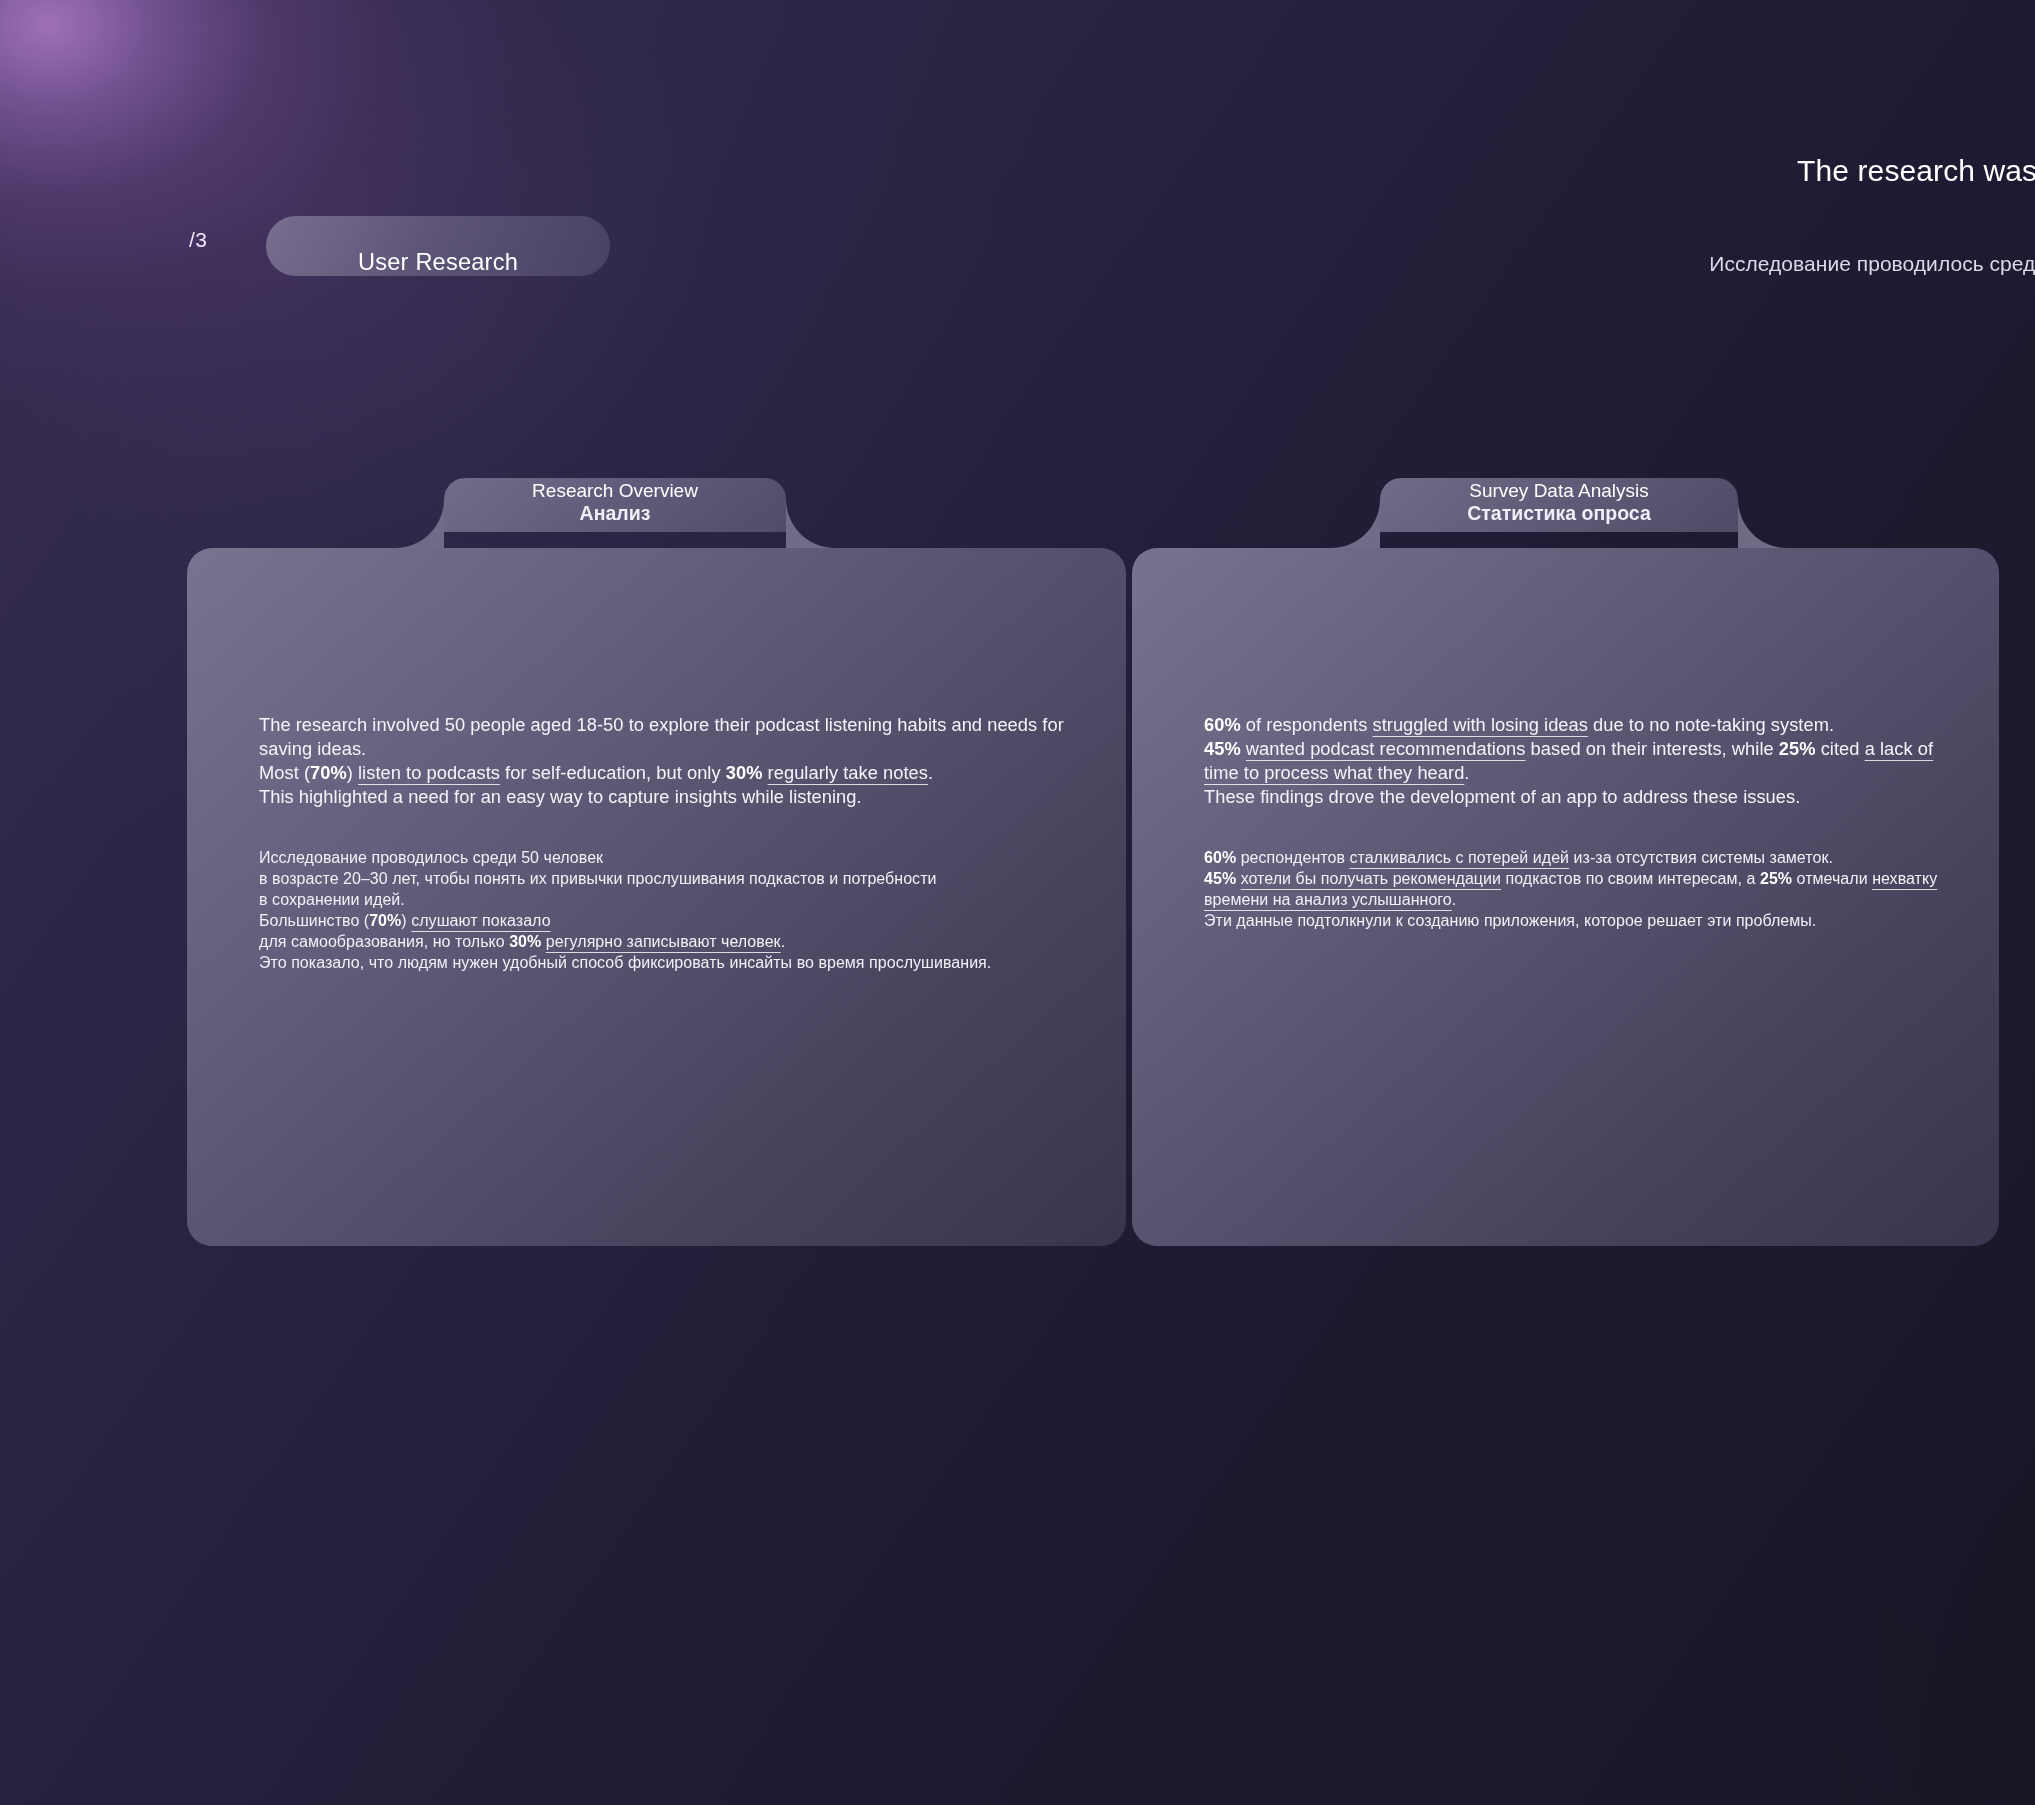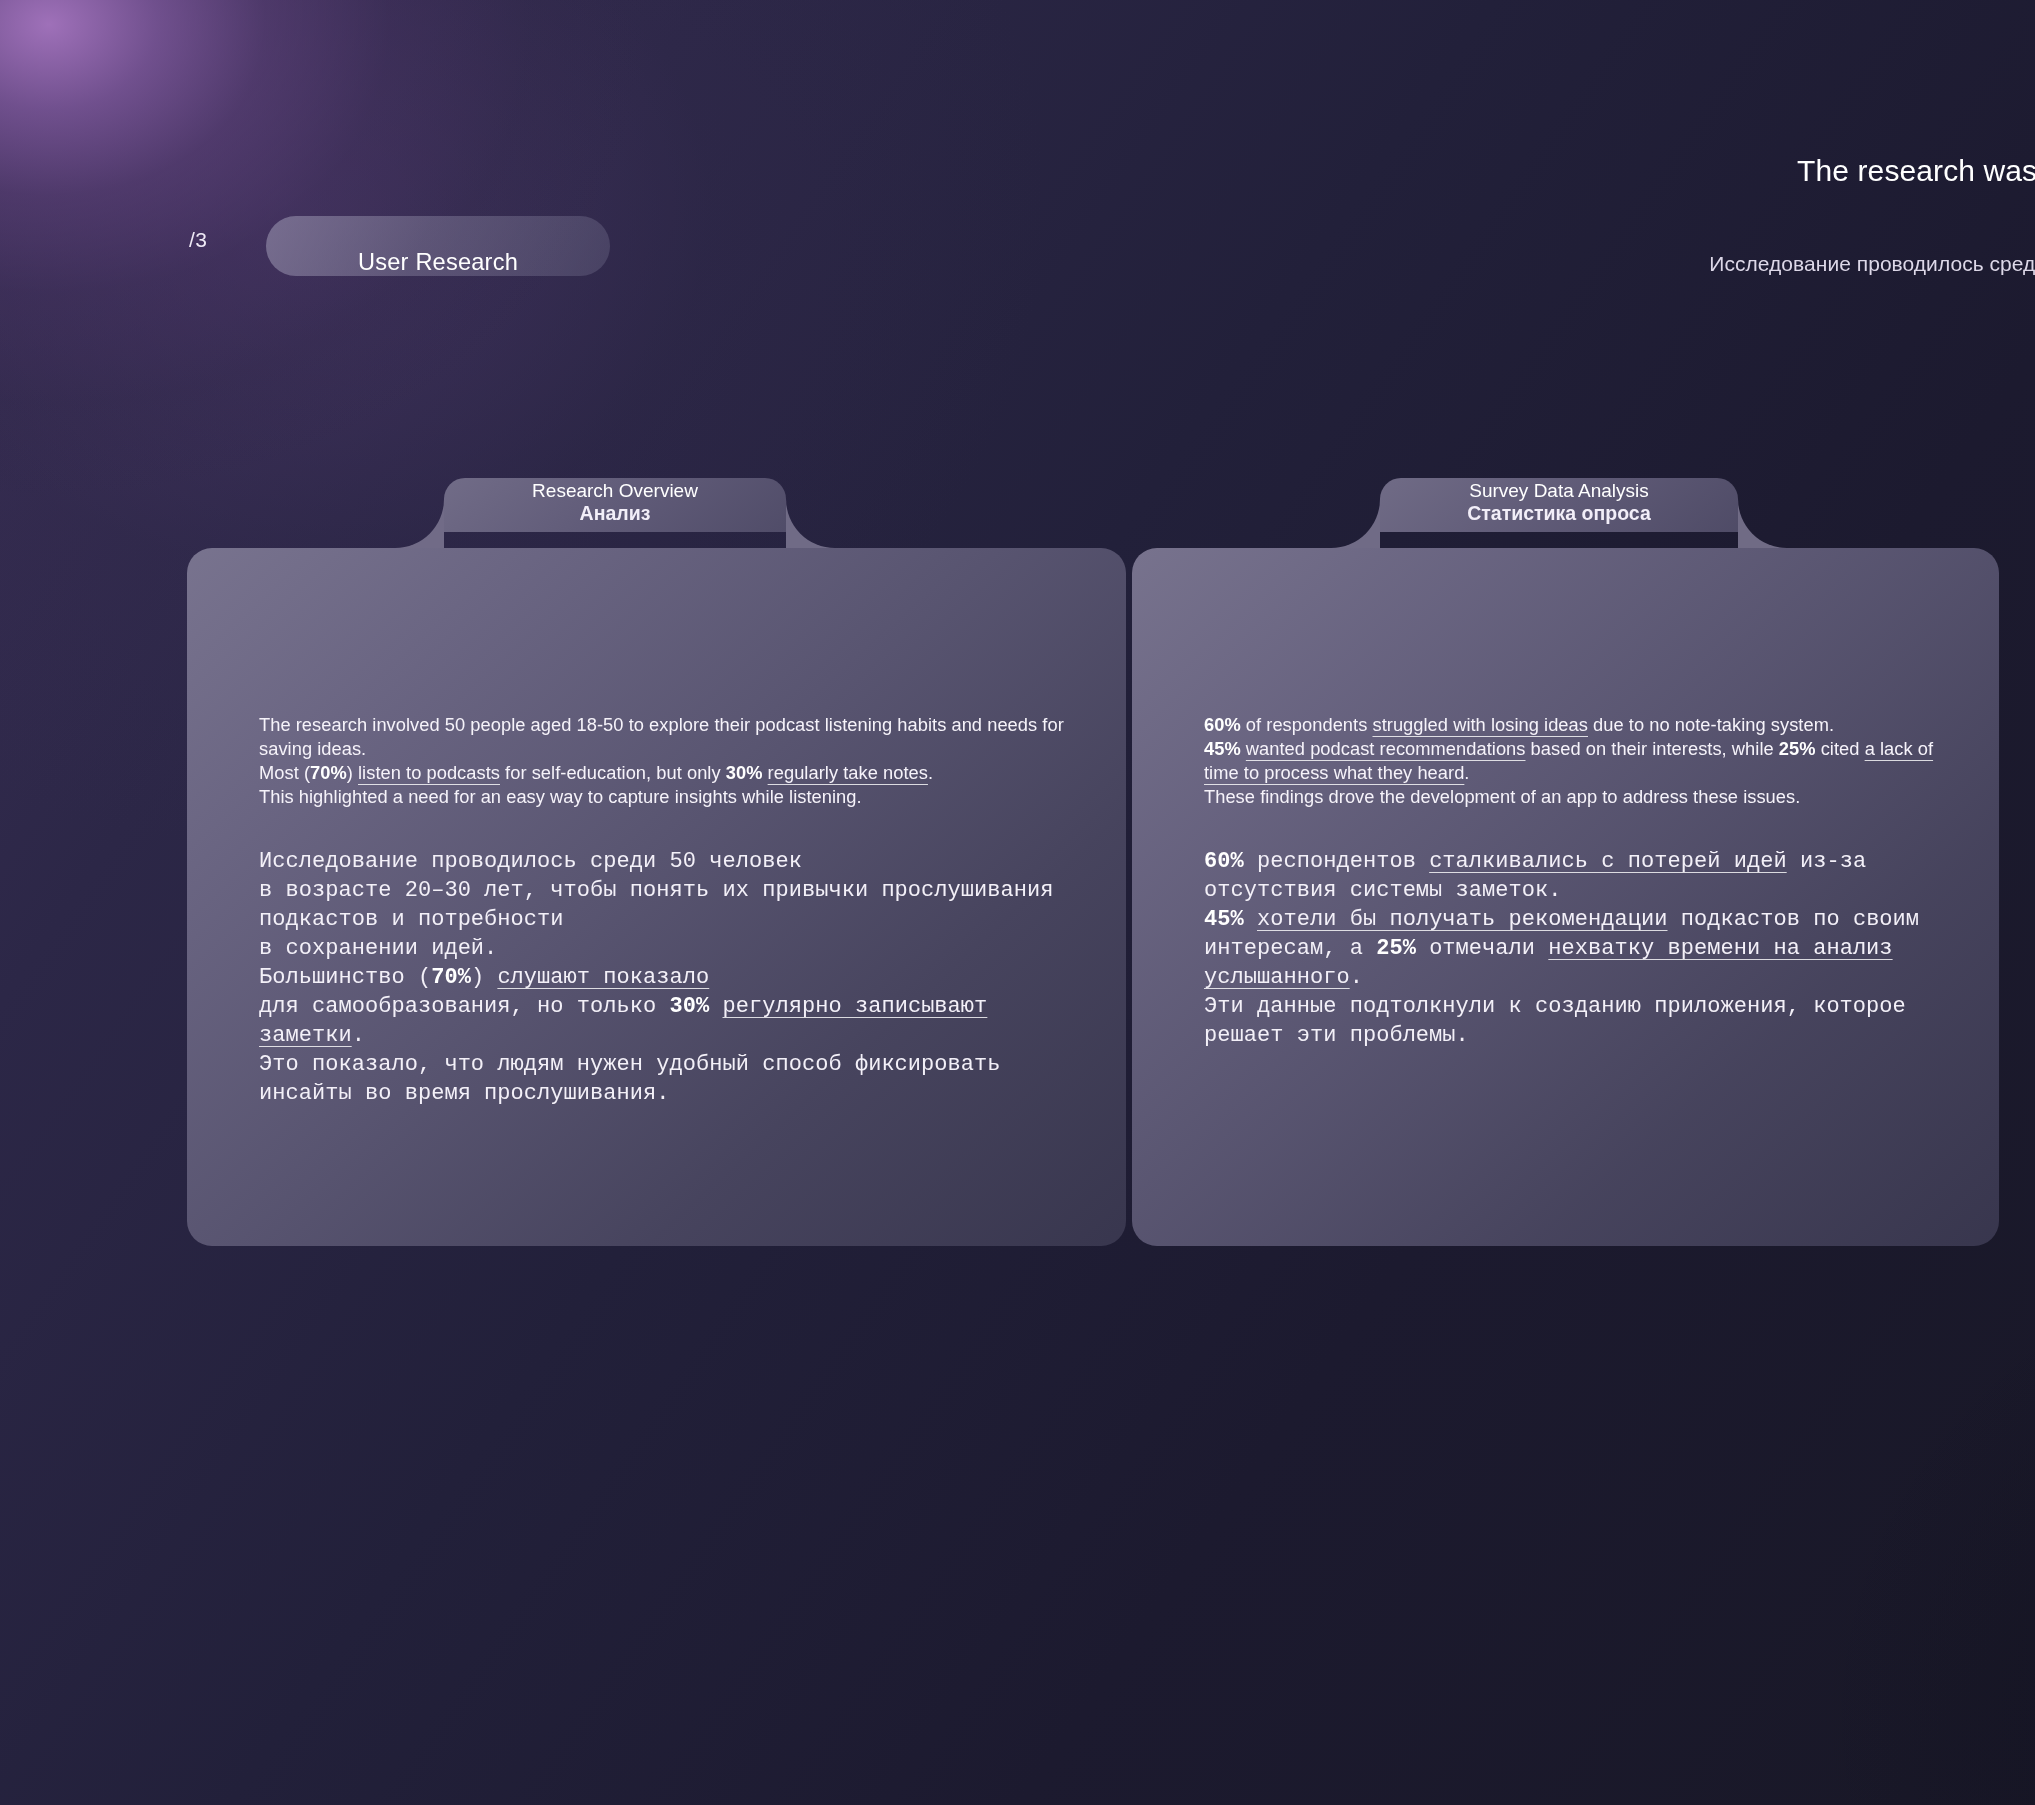--- a/index.html
+++ b/index.html
@@ -86,21 +86,21 @@
 
   .card-text{
     position:absolute; left:72px; right:49px; top:165px;
   }
   .blk{ margin:0; }
   .blk p{
     font-size:18.3px; font-weight:300; line-height:1.32; color:#f6f3fa;
     letter-spacing:0.04px;
   }
   .blk.ru{ margin-top:37px; }
-  .blk.ru p{ font-size:22px; color:#f3f0f8;font-family:Liberation Mono, monospace; }
+  .blk.ru p{ font-size:16px; color:#f3f0f8; }
   .blk b{ font-weight:700; color:#ffffff;margin-top:48px; }
   .blk u{ text-decoration:underline; text-underline-offset:4.5px; text-decoration-thickness:1.2px; text-decoration-color:rgba(255,255,255,0.80); }
 
   
   #card-1 .card-body{ left:187px; width:939px; }
   #card-1 .card-tab { left:444px; width:342px; }
   #card-1 .fillet-l { left:395px; top:39px; }
   #card-1 .fillet-r { left:786px; top:39px; }
 
   #card-2 .card-body{ left:1132px; width:867px; }
@@ -136,21 +136,21 @@
       <div class="tab-ru">Анализ</div>
     </div>
     <div class="fillet fillet-l"></div>
     <div class="fillet fillet-r"></div>
     <div class="card-body">
       <div class="card-text">
         <div class="blk en">
           <p>The research involved 50 people aged 18-50 to explore their podcast listening habits and needs for saving ideas.<br>Most (<b>70%</b>) <u>listen to podcasts</u> for self-education, but only <b>30%</b> <u>regularly take notes</u>.<br>This highlighted a need for an easy way to capture insights while listening.</p>
         </div>
         <div class="blk ru">
-          <p>Исследование проводилось среди 50 человек<br>в возрасте 20–30 лет, чтобы понять их привычки прослушивания подкастов и потребности<br>в сохранении идей.<br>Большинство (<b>70%</b>) <u>слушают показало</u><br>для самообразования, но только <b>30%</b> <u>регулярно записывают заметки</u>.<br>Это показало, что людям нужен удобный способ фиксировать инсайты во время прослушивания.</p>
+          <p>Исследование проводилось среди 50 человек<br>в возрасте 20–30 лет, чтобы понять их привычки прослушивания подкастов и потребности<br>в сохранении идей.<br>Большинство (<b>70%</b>) <u>слушают показало</u><br>для самообразования, но только <b>30%</b> <u>регулярно записывают человек</u>.<br>Это показало, что людям нужен удобный способ фиксировать инсайты во время прослушивания.</p>
         </div>
       </div>
     </div>
   </div>
 
   <div class="card" id="card-2">
     <div class="card-tab">
       <div class="tab-en">Survey Data Analysis</div>
       <div class="tab-ru">Статистика опроса</div>
     </div>

